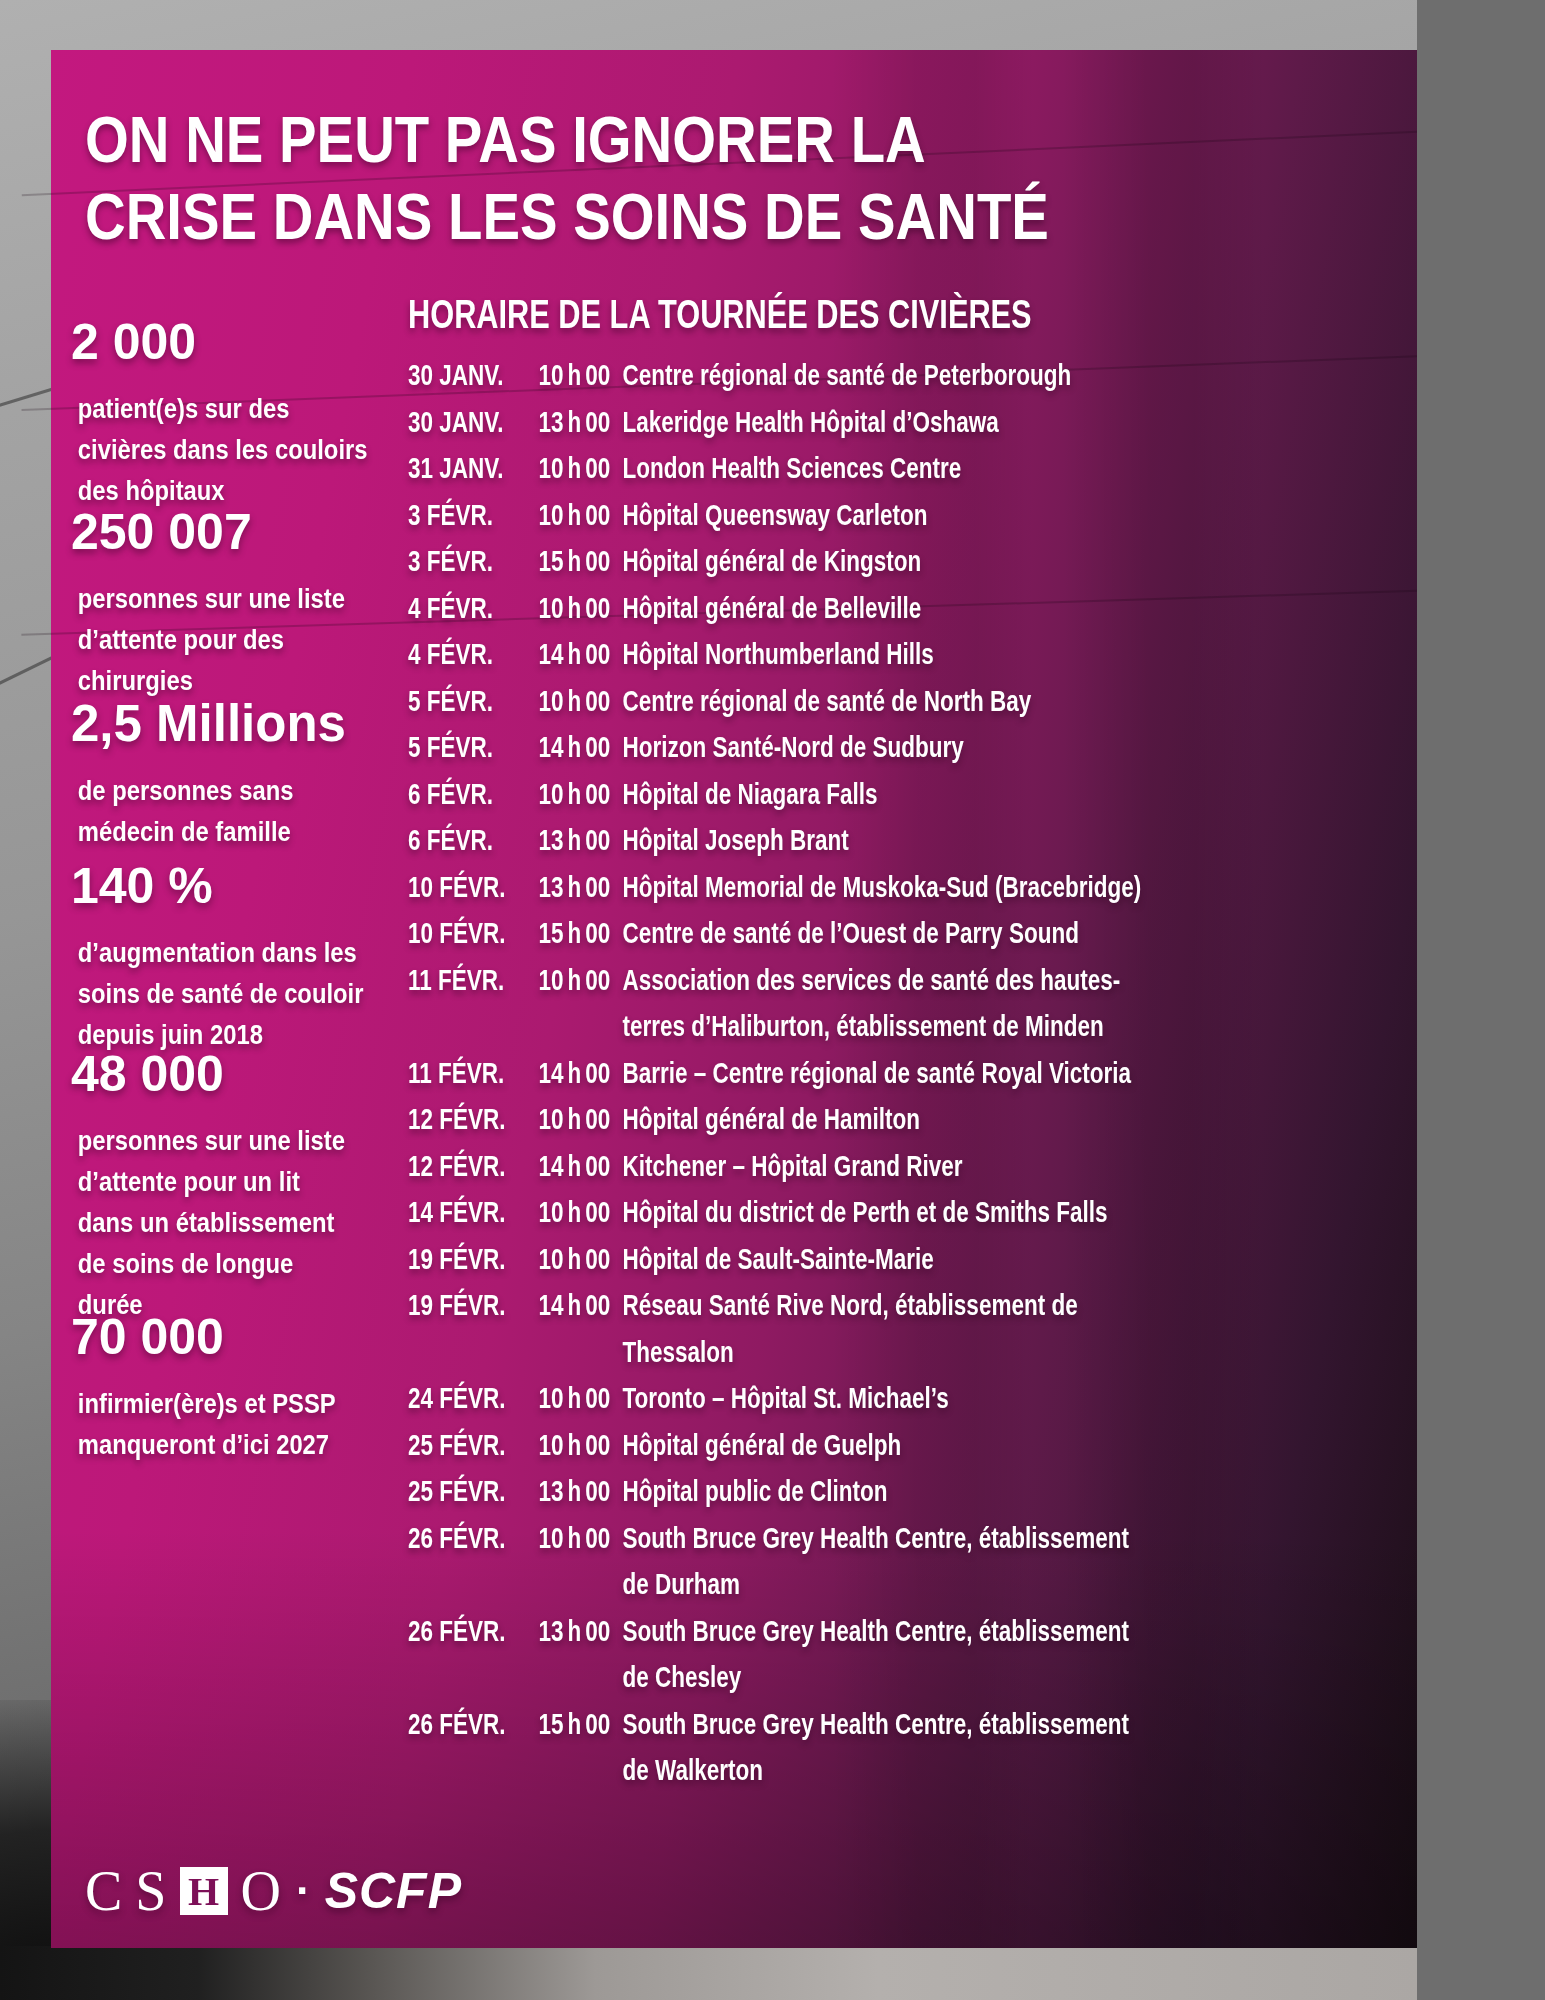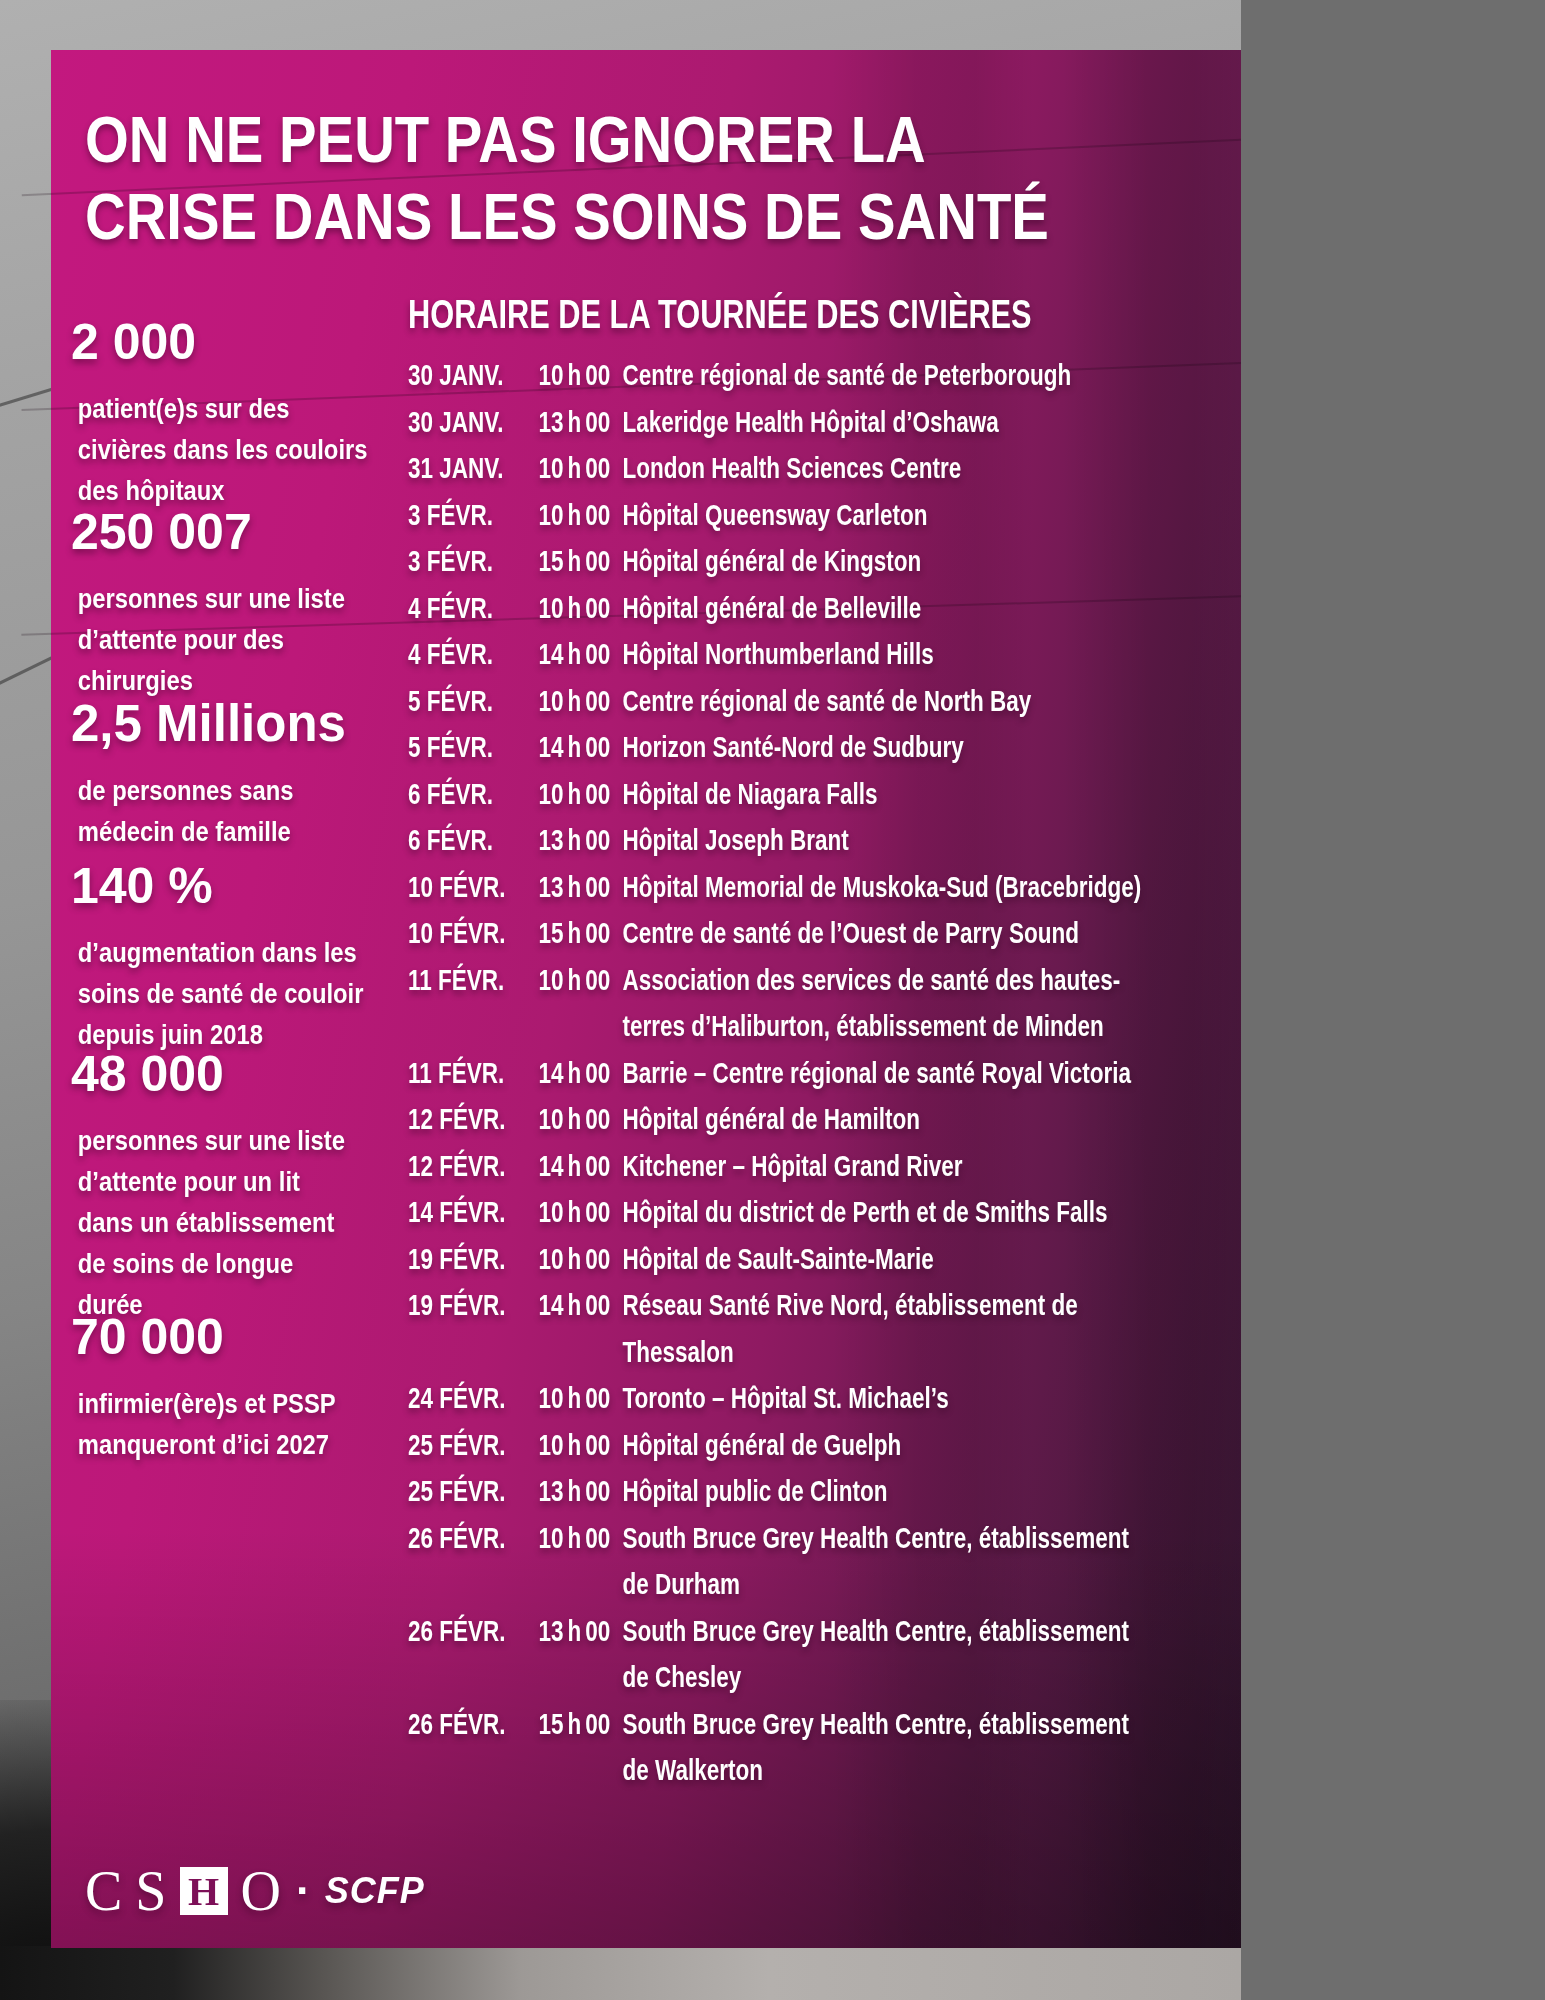--- a/index.html
+++ b/index.html
@@ -1,16 +1,16 @@
 <!DOCTYPE html>
 <html lang="fr"><head>
 <meta charset="utf-8">
 <style>
   html,body{margin:0;padding:0;background:#6e6e6e;}
-  .poster{position:relative;width:1241px;height:2000px;overflow:hidden;
+  .poster{position:relative;width:1417px;height:2000px;overflow:hidden;
     font-family:"Liberation Sans",sans-serif;color:#fff;}
 
   
   .photo{position:absolute;inset:0;
     background:linear-gradient(168deg,#b0b0b0 0%,#a3a3a3 18%,#969696 40%,#858585 58%,#6b6b6b 78%,#3a3a3a 94%,#262626 100%);}
   .photo .ceil{position:absolute;height:3px;background:rgba(45,45,45,.55);}
   .photo .ceil.c1{left:-20px;top:370px;width:260px;transform:rotate(-17deg);}
   .photo .ceil.c2{left:-30px;top:640px;width:230px;transform:rotate(-26deg);}
   .photo .ceil.c3{right:-40px;top:250px;width:320px;transform:rotate(9deg);}
   .photo .ceil.c4{right:-40px;top:660px;width:300px;transform:rotate(14deg);}
@@ -55,21 +55,21 @@
   .srow{display:grid;grid-template-columns:174px 112px 715px;align-items:start;
     font-size:30px;font-weight:bold;line-height:46.5px;}
   .cell-time{word-spacing:-3px;}
 
   
   .logo{position:absolute;left:34px;top:1812px;z-index:2;display:flex;align-items:center;height:58px;}
   .lg{font-family:"Liberation Serif",serif;font-size:56px;font-weight:400;line-height:56px;margin-right:13px;}
   .lg-box{display:flex;align-items:center;justify-content:center;width:48px;height:48px;margin-right:13px;
     background:#fff;color:#7d1058;font-family:"Liberation Serif",serif;font-size:40px;font-weight:bold;}
   .lg-sep{font-size:44px;margin:0 14px 0 2px;font-weight:bold;}
-  .lg-scfp{font-size:36px;font-weight:bold;font-style:italic;letter-spacing:1px;}
+  .lg-scfp{font-size:50px;font-weight:bold;font-style:italic;letter-spacing:1px;}
 </style>
 </head>
 <body>
 
 <div class="poster">
 
   <div class="photo">
     <div class="ceil c1"></div>
     <div class="ceil c2"></div>
     <div class="ceil c3"></div>

